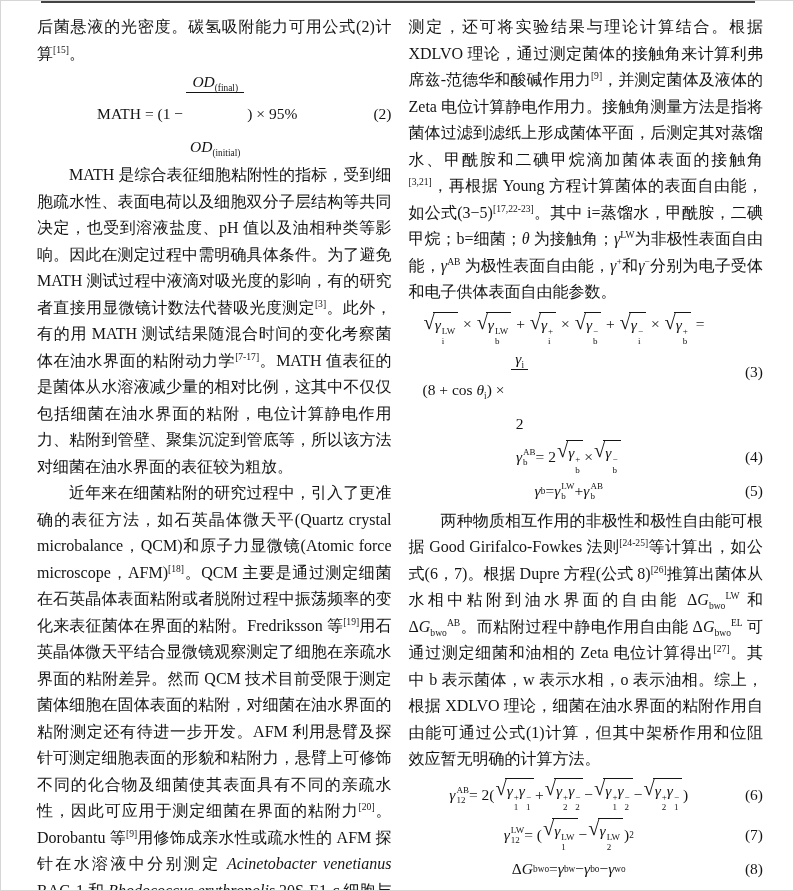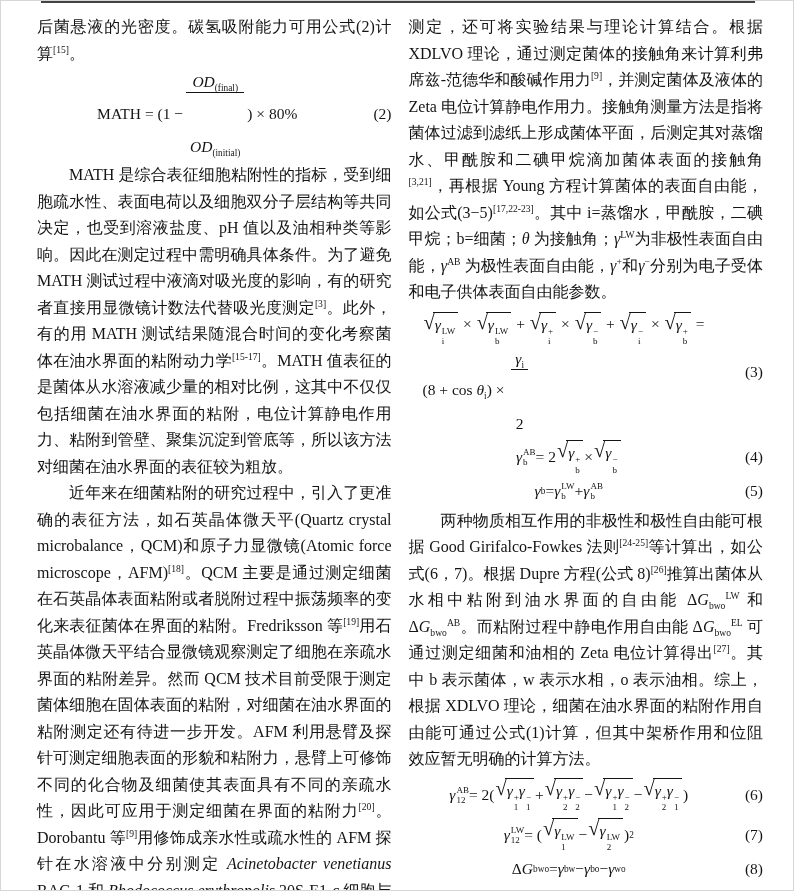--- a/index.html
+++ b/index.html
@@ -57,25 +57,25 @@
 
     <section class="col">
       <p class="para no-indent"><span>后菌悬液的光密度。碳氢吸附能力可用公式(2)计算</span><sup>[15]</sup><span>。</span></p>
       <div class="formula-row">
         <span class="formula-body">
             <span>MATH = (1 − </span>
             <span class="frac">
               <span class="num"><span class="it">OD</span><sub>(final)</sub></span>
               <span class="den"><span class="it">OD</span><sub>(initial)</sub></span>
             </span>
-            <span>) × 80%</span>
+            <span>) × 95%</span>
           </span>
         <span class="formula-num">(2)</span>
       </div>
-      <p class="para"><span>MATH 是综合表征细胞粘附性的指标，受到细胞疏水性、表面电荷以及细胞双分子层结构等共同决定，也受到溶液盐度、pH 值以及油相种类等影响。因此在测定过程中需明确具体条件。为了避免 MATH 测试过程中液滴对吸光度的影响，有的研究者直接用显微镜计数法代替吸光度测定</span><sup>[3]</sup><span>。此外，有的用 MATH 测试结果随混合时间的变化考察菌体在油水界面的粘附动力学</span><sup>[15-17]</sup><span>。MATH 值表征的是菌体从水溶液减少量的相对比例，这其中不仅仅包括细菌在油水界面的粘附，电位计算静电作用力、粘附到管壁、聚集沉淀到管底等，所以该方法对细菌在油水界面的表征较为粗放。</span></p>
+      <p class="para"><span>MATH 是综合表征细胞粘附性的指标，受到细胞疏水性、表面电荷以及细胞双分子层结构等共同决定，也受到溶液盐度、pH 值以及油相种类等影响。因此在测定过程中需明确具体条件。为了避免 MATH 测试过程中液滴对吸光度的影响，有的研究者直接用显微镜计数法代替吸光度测定</span><sup>[3]</sup><span>。此外，有的用 MATH 测试结果随混合时间的变化考察菌体在油水界面的粘附动力学</span><sup>[7-17]</sup><span>。MATH 值表征的是菌体从水溶液减少量的相对比例，这其中不仅仅包括细菌在油水界面的粘附，电位计算静电作用力、粘附到管壁、聚集沉淀到管底等，所以该方法对细菌在油水界面的表征较为粗放。</span></p>
       <p class="para"><span>近年来在细菌粘附的研究过程中，引入了更准确的表征方法，如石英晶体微天平(Quartz crystal microbalance，QCM)和原子力显微镜(Atomic force microscope，AFM)</span><sup>[18]</sup><span>。QCM 主要是通过测定细菌在石英晶体表面粘附或者脱附过程中振荡频率的变化来表征菌体在界面的粘附。Fredriksson 等</span><sup>[19]</sup><span>用石英晶体微天平结合显微镜观察测定了细胞在亲疏水界面的粘附差异。然而 QCM 技术目前受限于测定菌体细胞在固体表面的粘附，对细菌在油水界面的粘附测定还有待进一步开发。AFM 利用悬臂及探针可测定细胞表面的形貌和粘附力，悬臂上可修饰不同的化合物及细菌使其表面具有不同的亲疏水性，因此可应用于测定细菌在界面的粘附力</span><sup>[20]</sup><span>。Dorobantu 等</span><sup>[9]</sup><span>用修饰成亲水性或疏水性的 AFM 探针在水溶液中分别测定 </span><span class="it">Acinetobacter venetianus</span><span> RAG-1 和 </span><span class="it">Rhodococcus erythropolis</span><span> 20S-E1-c 细胞与探针的作用力与其距离的变化关系。疏水性探针在距离</span></p>
     </section>
 
     <section class="col">
       <p class="para no-indent"><span>测定，还可将实验结果与理论计算结合。根据 XDLVO 理论，通过测定菌体的接触角来计算利弗席兹-范德华和酸碱作用力</span><sup>[9]</sup><span>，并测定菌体及液体的 Zeta 电位计算静电作用力。接触角测量方法是指将菌体过滤到滤纸上形成菌体平面，后测定其对蒸馏水、甲酰胺和二碘甲烷滴加菌体表面的接触角</span><sup>[3,21]</sup><span>，再根据 Young 方程计算菌体的表面自由能，如公式(3−5)</span><sup>[17,22-23]</sup><span>。其中 i=蒸馏水，甲酰胺，二碘甲烷；b=细菌；</span><span class="it">θ</span><span> 为接触角；</span><span class="it">γ</span><sup>LW</sup><span>为非极性表面自由能，</span><span class="it">γ</span><sup>AB</sup><span> 为极性表面自由能，</span><span class="it">γ</span><sup>+</sup><span>和</span><span class="it">γ</span><sup>−</sup><span>分别为电子受体和电子供体表面自由能参数。</span></p>
 
       <div class="formula-row">
         <span class="formula-body multiline">
           <span class="fline"><span class="sqrt">
                 <span class="radical">√</span>

